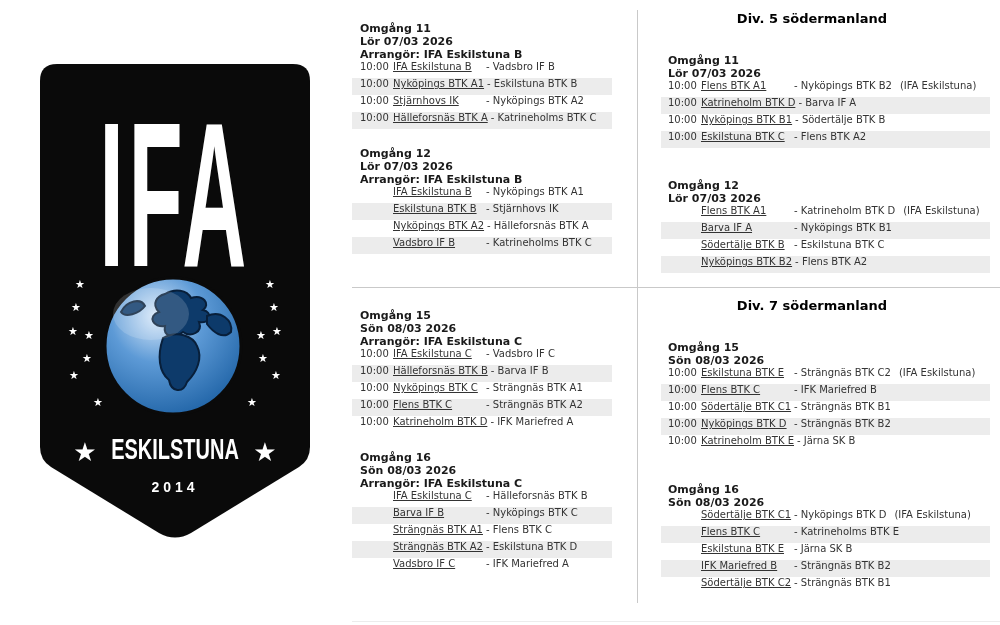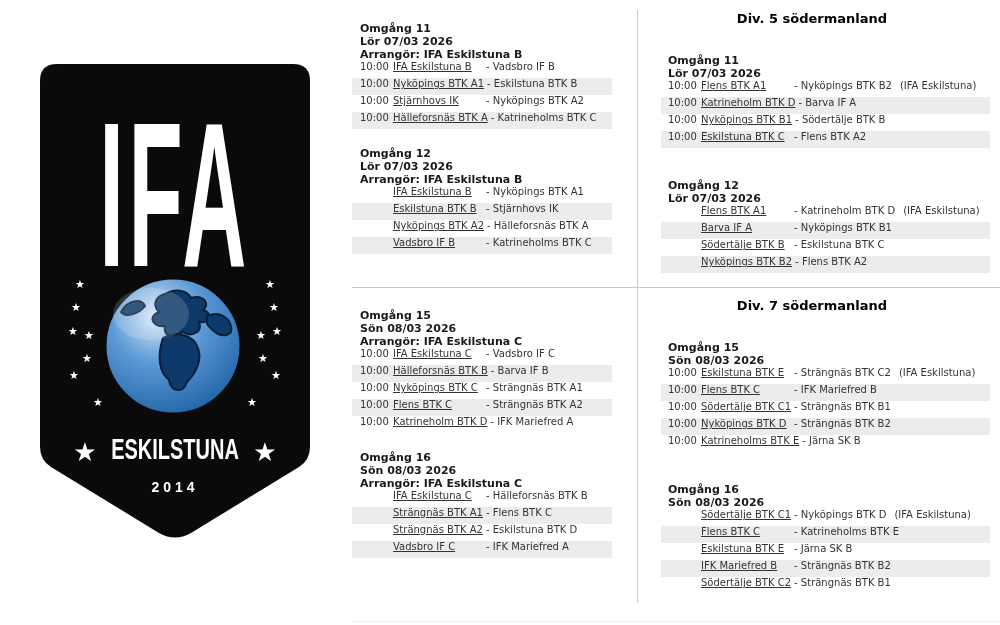--- a/index.html
+++ b/index.html
@@ -256,20 +256,25 @@
             <div class="rh-line">Arrangör: IFA Eskilstuna C</div>
           </div>
           <div class="matches">
             <div class="match">
               <span class="time"></span>
               <span class="home">IFA Eskilstuna C</span>
               <span class="away">- Hälleforsnäs BTK B</span>
             </div>
             <div class="match">
               <span class="time"></span>
+              <span class="home">Barva IF B</span>
+              <span class="away">- Nyköpings BTK C</span>
+            </div>
+            <div class="match">
+              <span class="time"></span>
               <span class="home">Strängnäs BTK A1</span>
               <span class="away">- Flens BTK C</span>
             </div>
             <div class="match">
               <span class="time"></span>
               <span class="home">Strängnäs BTK A2</span>
               <span class="away">- Eskilstuna BTK D</span>
             </div>
             <div class="match">
               <span class="time"></span>
@@ -303,21 +308,21 @@
               <span class="home">Södertälje BTK C1</span>
               <span class="away">- Strängnäs BTK B1</span>
             </div>
             <div class="match">
               <span class="time">10:00</span>
               <span class="home">Nyköpings BTK D</span>
               <span class="away">- Strängnäs BTK B2</span>
             </div>
             <div class="match">
               <span class="time">10:00</span>
-              <span class="home">Katrineholms BTK E</span>
+              <span class="home">Katrineholm BTK E</span>
               <span class="away">- Järna SK B</span>
             </div>
           </div>
         </div>
         <div class="round">
           <div class="rh">
             <div class="rh-line">Omgång 16</div>
             <div class="rh-line">Sön 08/03 2026</div>
           </div>
           <div class="matches">

